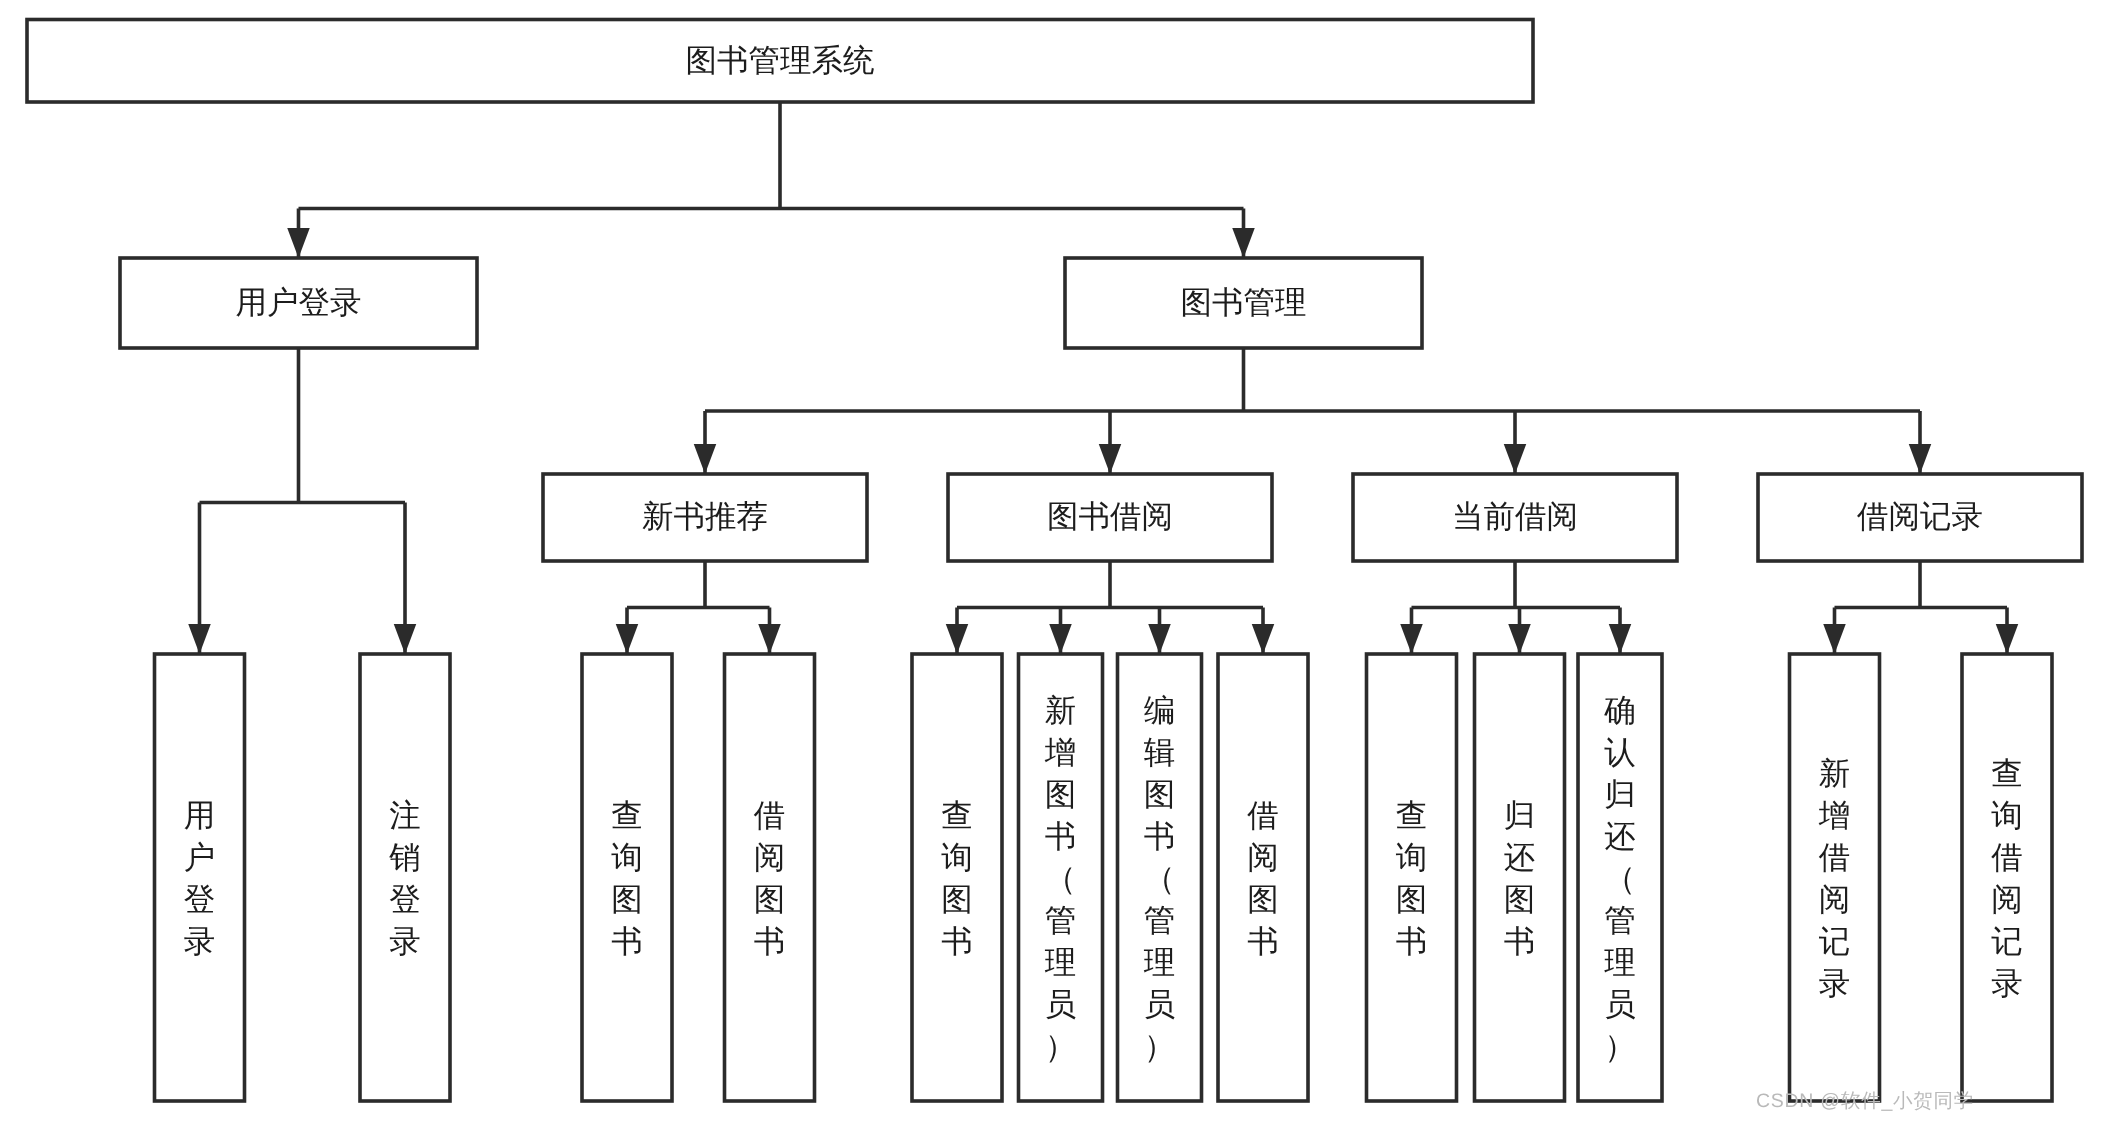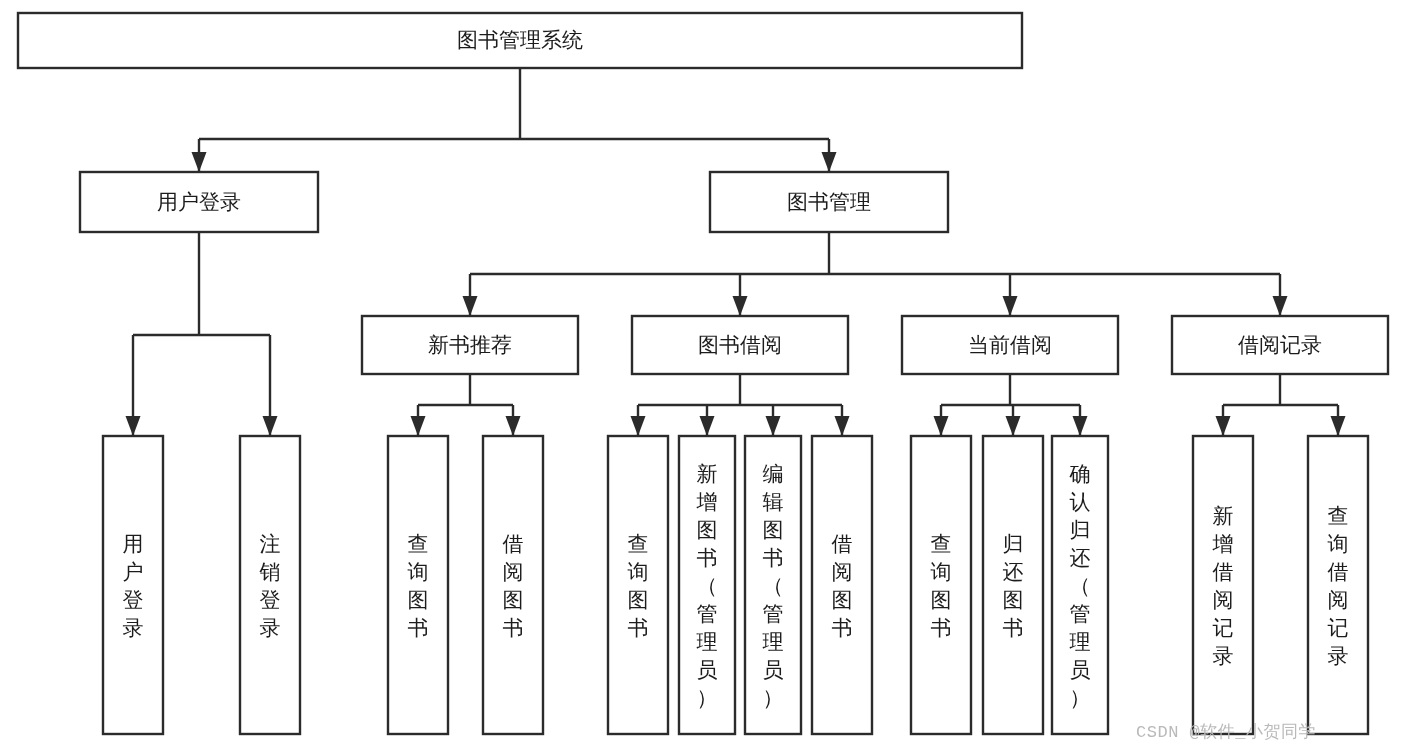--- a/index.html
+++ b/index.html
@@ -53,22 +53,22 @@
   .node-label-v {
     font-family: "Liberation Sans", "DejaVu Sans", sans-serif;
     font-size: 21px;
     fill: #1c1c1c;
     text-anchor: middle;
   }
   .watermark {
     position: absolute;
     right: 12px;
     bottom: 4px;
-    font-family: Liberation Mono, monospace;
-    font-size: 17px;
+    font-family: Liberation Sans, sans-serif;
+    font-size: 13px;
     color: #b9b9b9;
     letter-spacing: 0.5px;
     white-space: nowrap;
     user-select: none;
   }
 </style>
 </head>
 <body>
 
 <div id="diagram-root">

